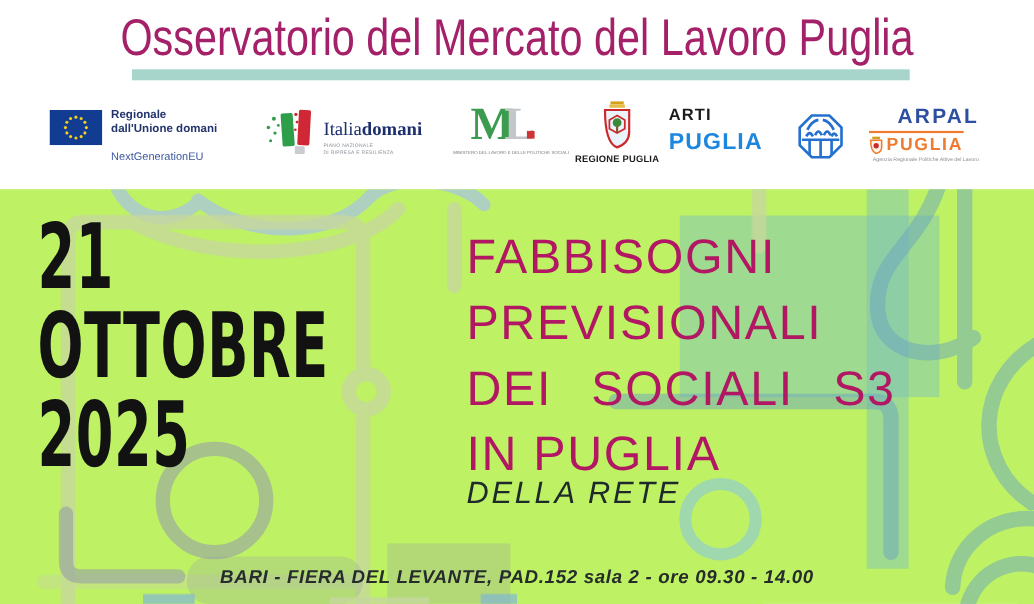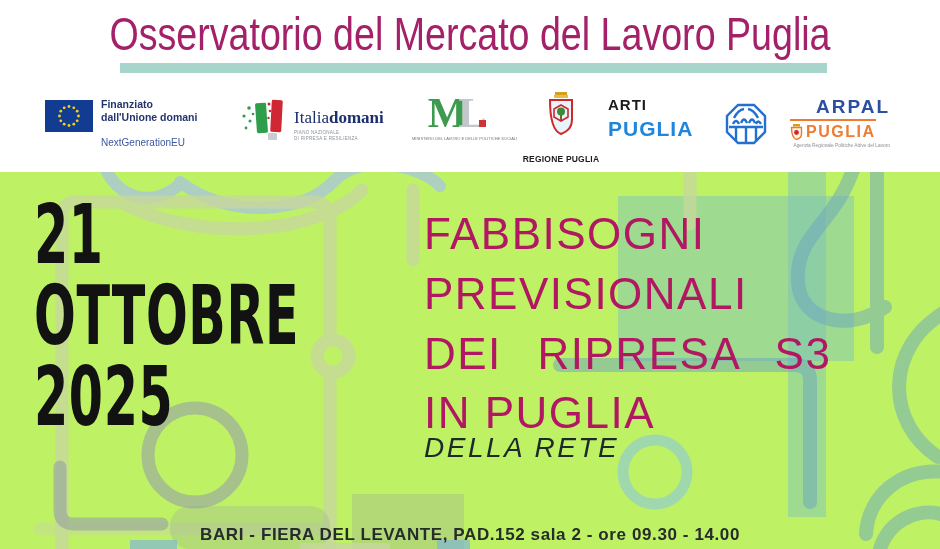--- a/index.html
+++ b/index.html
@@ -33,21 +33,21 @@
   
   .ml { left:412px; top:2px; width:90px; text-align:center; }
   .ml-letters { font-family:"Liberation Serif", serif; font-size:42px; line-height:1; }
   .ml-m { color:#3d9b4f; font-weight:bold; }
   .ml-l { color:#c3c7cb; font-weight:bold; margin-left:-9px; }
   .ml-red { display:inline-block; width:7px; height:7px; background:#cf3333; margin-left:-7px; }
   .ml-cap { font-size:4px; color:#777; margin-top:2px; white-space:nowrap; }
 
   
   .rp { left:522px; top:2px; width:78px; text-align:center; }
-  .rp-cap { font-size:8.5px; font-weight:bold; color:#1c1c1c; margin-top:18px; letter-spacing:0.2px; }
+  .rp-cap { font-size:8.5px; font-weight:bold; color:#1c1c1c; margin-top:3px; letter-spacing:0.2px; }
 
   
   .arti { left:608px; top:6px; }
   .arti-l1 { font-size:15px; font-weight:bold; color:#1c1c1c; letter-spacing:1px; }
   .arti-l2 { font-size:21px; font-weight:bold; color:#1e86dd; letter-spacing:1px; margin-top:4px; }
 
   
   .fdl { left:722px; top:10px; }
 
   
@@ -70,22 +70,22 @@
   .etitle { position:absolute; left:424px; top:32px; width:500px;
             color:#b11762; font-weight:normal; font-size:44px; line-height:1.36;
             letter-spacing:1.5px; white-space:nowrap; }
   .etitle .spread { word-spacing:22px; }
 
   .esub { position:absolute; left:424px; top:258px; width:500px;
           color:#1e2929; font-style:italic; font-weight:400;
           font-size:28px; line-height:1.27; letter-spacing:2.5px; white-space:nowrap; }
   .esub .spread { word-spacing:26px; }
 
-  .efoot { position:absolute; left:0; top:353px; width:940px; text-align:center;
-           color:#262b2b; font-weight:bold; font-size:17px; letter-spacing:0.6px; }
+  .efoot { position:absolute; left:0; top:343px; width:940px; text-align:center;
+           color:#262b2b; font-weight:bold; font-size:17px; letter-spacing:0.6px;font-style:italic; }
 </style>
 </head>
 <body>
 
 <div class="poster">
 
   <div class="hdr">
     <div class="hdr-title">Osservatorio del Mercato del Lavoro Puglia</div>
     <div class="hdr-rule"></div>
 
@@ -103,21 +103,21 @@
               <circle cx="28.8" cy="24.2" r="1.4"></circle>
             <circle cx="24" cy="25.5" r="1.4"></circle>
               <circle cx="19.2" cy="24.2" r="1.4"></circle>
             <circle cx="15.8" cy="20.8" r="1.4"></circle>
               <circle cx="14.5" cy="16" r="1.4"></circle>
             <circle cx="15.8" cy="11.2" r="1.4"></circle>
               <circle cx="19.2" cy="7.8" r="1.4"></circle>
           </g>
         </svg>
         <div class="eu-text">
-          <div>Finanziato</div>
+          <div>Regionale</div>
           <div>dall'Unione domani</div>
           <div class="ngeu">NextGenerationEU</div>
         </div>
       </div>
 
       <div class="logo itd">
         <svg width="52" height="52" viewBox="0 0 52 52">
           <g fill="#2f9e4a">
             <circle cx="6" cy="22" r="1.6"></circle>
               <circle cx="11" cy="14" r="1.8"></circle>
@@ -239,21 +239,21 @@
 
     <div class="date">
       <div>21</div>
       <div>OTTOBRE</div>
       <div>2025</div>
     </div>
 
     <div class="etitle">
       <div>FABBISOGNI</div>
       <div>PREVISIONALI</div>
-      <div class="spread">DEI RIPRESA S3</div>
+      <div class="spread">DEI SOCIALI S3</div>
       <div>IN PUGLIA</div>
     </div>
 
     <div class="esub">
       <div>DELLA RETE</div>
     </div>
 
     <div class="efoot">BARI - FIERA DEL LEVANTE, PAD.152 sala 2 - ore 09.30 - 14.00</div>
 
   </div>

